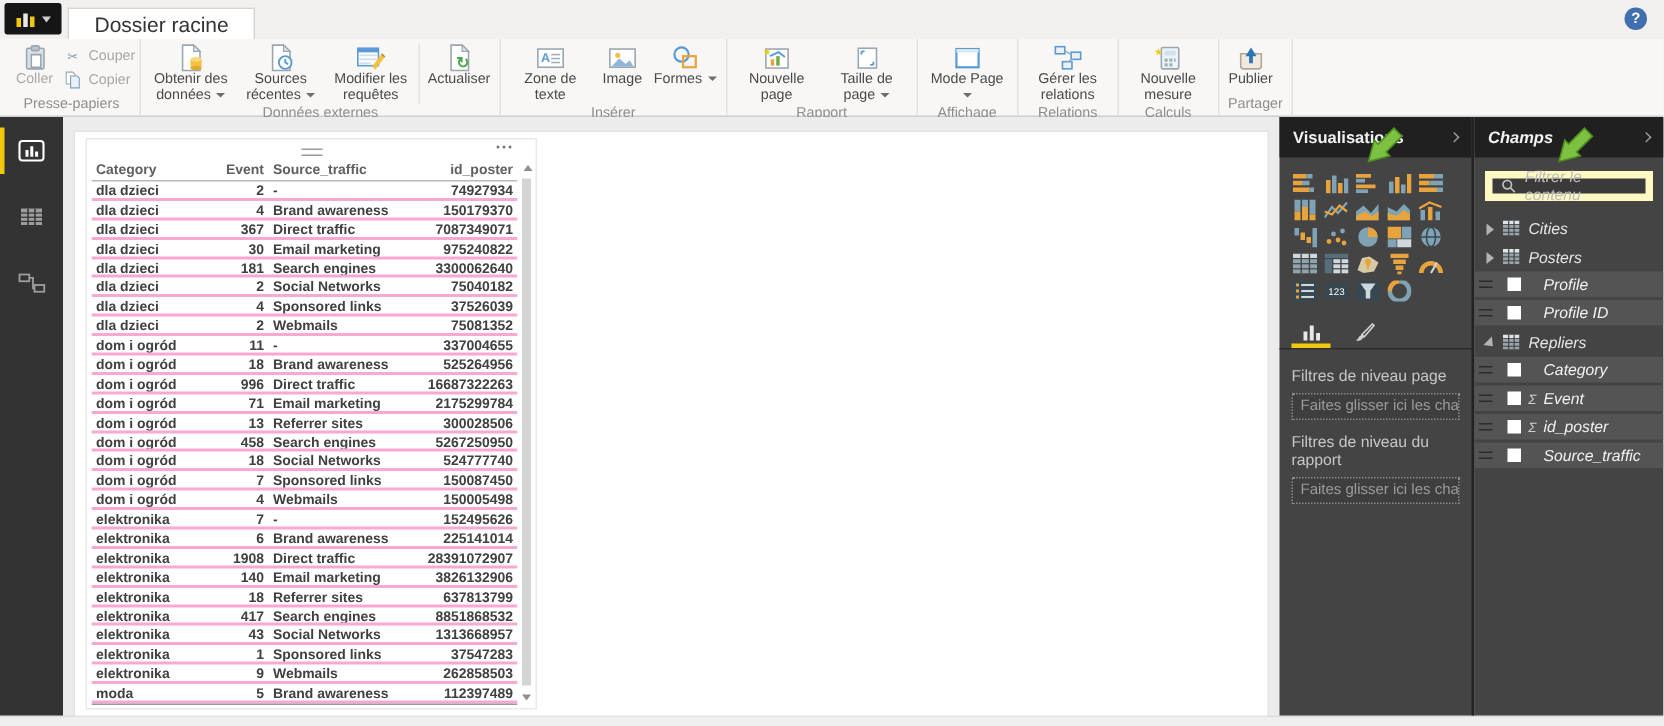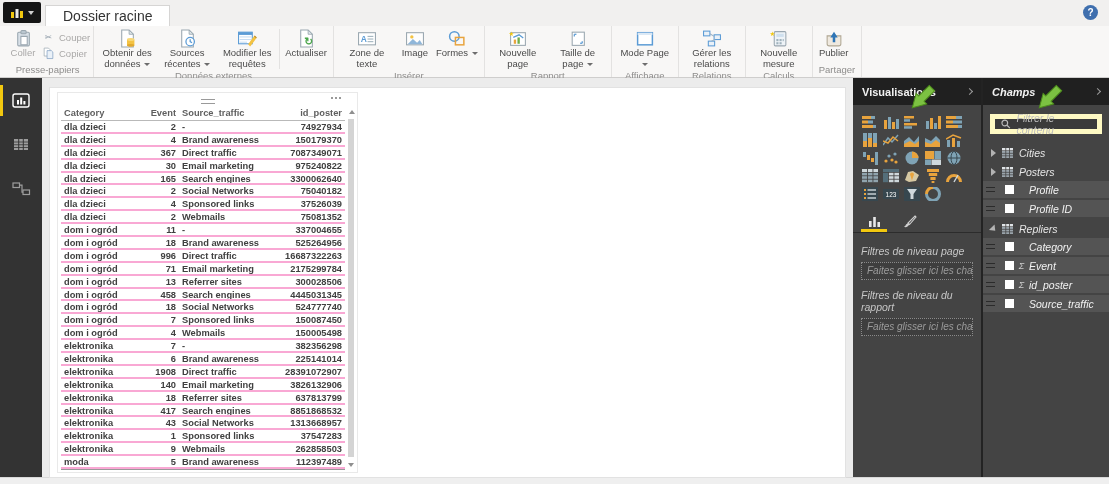--- a/index.html
+++ b/index.html
@@ -64,21 +64,21 @@
   .pane.fields{width:126px;font-style:italic;}
   .phead{height:27px;background:#202020;display:flex;align-items:center;padding:0 9px;flex:none;}
   .ptitle{flex:1;font-size:11px;font-weight:bold;color:#f2f2f2;}
   .pchev{width:5px;height:5px;border-right:1.5px solid #9a9a9a;border-top:1.5px solid #9a9a9a;transform:rotate(45deg);cursor:pointer;}
 
   .vizgrid{display:flex;flex-wrap:wrap;gap:4px 5px;padding:10px 6px 5px 9px;}
   .vicon{width:16px;height:14px;cursor:pointer;}
   .viztabs{display:flex;gap:16px;padding:5px 0 0 11px;border-bottom:1px solid #2c2c2c;height:27px;}
   .vtab{position:relative;width:20px;display:flex;justify-content:center;align-items:center;cursor:pointer;}
   .vtab.active::after{content:'';position:absolute;left:-3px;right:-3px;bottom:0;height:3px;background:#F2C80F;}
-  .vfilters{padding:3px 8px;font-style:italic;}
+  .vfilters{padding:3px 8px;}
   .flabel{font-size:10.5px;color:#c6c6c6;margin:9px 0 5px;}
   .fdrop{height:18px;border:1px dotted #8a8a8a;background:#3e3e3e;color:#9b9b9b;font-size:10px;line-height:16px;
          padding:0 5px;white-space:nowrap;overflow:hidden;cursor:default;}
 
   .searchbox{margin:9px 7px 7px;height:20px;border:5px solid #fef9c3;background:#3a3a3a;display:flex;align-items:center;
              padding:0 6px;gap:6px;}
   .searchtext{font-size:10.5px;color:#bdbdbd;}
   .ftree{flex:1;overflow:hidden;padding-top:2px;}
   .ttable{height:19px;display:flex;align-items:center;padding-left:8px;gap:6px;cursor:pointer;}
   .exp{width:0;height:0;border-top:4px solid transparent;border-bottom:4px solid transparent;border-left:5px solid #b3b3b3;flex:none;}
@@ -363,21 +363,21 @@
                 <div class="tc tc3">7087349071</div>
               </div>
               <div class="trow">
                 <div class="tc tc0">dla dzieci</div>
                 <div class="tc tc1">30</div>
                 <div class="tc tc2">Email marketing</div>
                 <div class="tc tc3">975240822</div>
               </div>
               <div class="trow">
                 <div class="tc tc0">dla dzieci</div>
-                <div class="tc tc1">165</div>
+                <div class="tc tc1">181</div>
                 <div class="tc tc2">Search engines</div>
                 <div class="tc tc3">3300062640</div>
               </div>
               <div class="trow">
                 <div class="tc tc0">dla dzieci</div>
                 <div class="tc tc1">2</div>
                 <div class="tc tc2">Social Networks</div>
                 <div class="tc tc3">75040182</div>
               </div>
               <div class="trow">
@@ -419,21 +419,21 @@
               <div class="trow">
                 <div class="tc tc0">dom i ogród</div>
                 <div class="tc tc1">13</div>
                 <div class="tc tc2">Referrer sites</div>
                 <div class="tc tc3">300028506</div>
               </div>
               <div class="trow">
                 <div class="tc tc0">dom i ogród</div>
                 <div class="tc tc1">458</div>
                 <div class="tc tc2">Search engines</div>
-                <div class="tc tc3">4445031345</div>
+                <div class="tc tc3">5267250950</div>
               </div>
               <div class="trow">
                 <div class="tc tc0">dom i ogród</div>
                 <div class="tc tc1">18</div>
                 <div class="tc tc2">Social Networks</div>
                 <div class="tc tc3">524777740</div>
               </div>
               <div class="trow">
                 <div class="tc tc0">dom i ogród</div>
                 <div class="tc tc1">7</div>
@@ -443,21 +443,21 @@
               <div class="trow">
                 <div class="tc tc0">dom i ogród</div>
                 <div class="tc tc1">4</div>
                 <div class="tc tc2">Webmails</div>
                 <div class="tc tc3">150005498</div>
               </div>
               <div class="trow">
                 <div class="tc tc0">elektronika</div>
                 <div class="tc tc1">7</div>
                 <div class="tc tc2">-</div>
-                <div class="tc tc3">382356298</div>
+                <div class="tc tc3">152495626</div>
               </div>
               <div class="trow">
                 <div class="tc tc0">elektronika</div>
                 <div class="tc tc1">6</div>
                 <div class="tc tc2">Brand awareness</div>
                 <div class="tc tc3">225141014</div>
               </div>
               <div class="trow">
                 <div class="tc tc0">elektronika</div>
                 <div class="tc tc1">1908</div>

